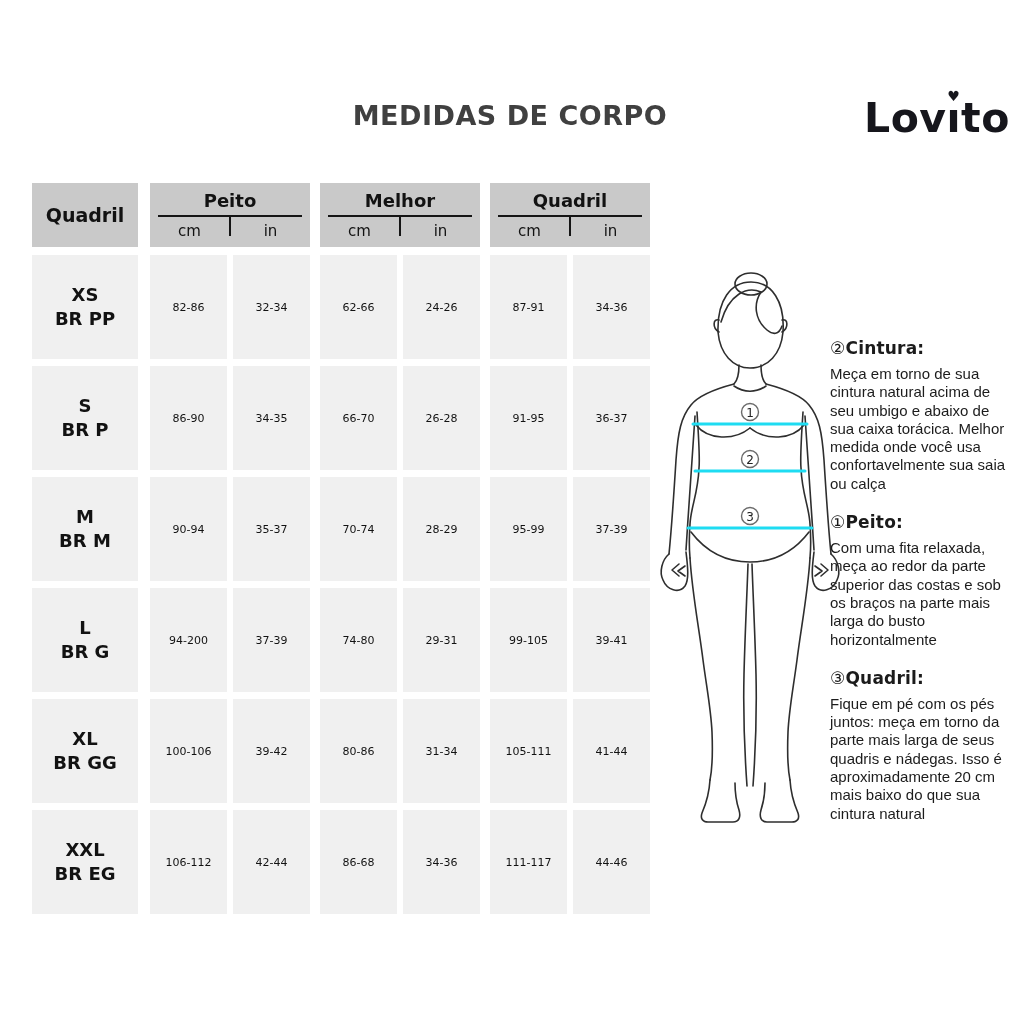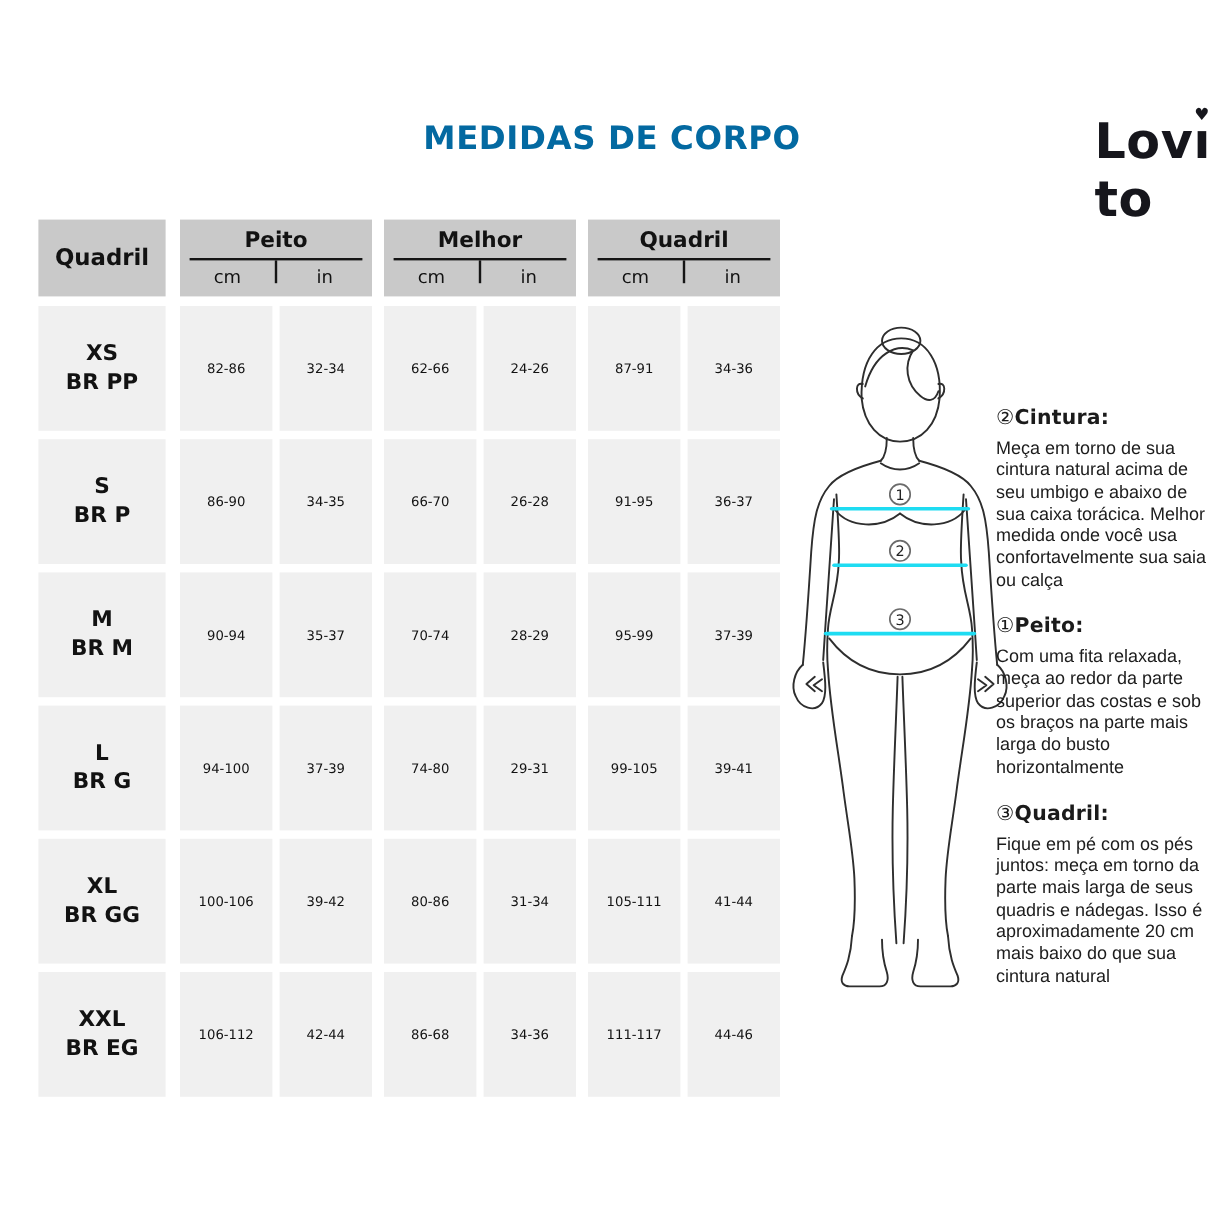--- a/index.html
+++ b/index.html
@@ -4,24 +4,24 @@
 <style>
   html,body{margin:0;padding:0}
   body{
     width:1024px;height:1024px;position:relative;overflow:hidden;
     background:#ffffff;color:#111;
     font-family:"DejaVu Sans", sans-serif;
   }
   
   .page-title{
     position:absolute;left:300px;top:100px;width:420px;margin:0;
-    text-align:center;font-size:27px;font-weight:bold;letter-spacing:.5px;color:#0369a1;
+    text-align:center;font-size:27px;font-weight:bold;letter-spacing:.5px;color:#404040;
   }
   .logo{
-    position:absolute;left:912px;top:94px;
+    position:absolute;left:864px;top:94px;
     font-size:41px;font-weight:bold;color:#16161c;letter-spacing:.5px;
   }
   .logo-i{position:relative;display:inline-block}
   .logo-i .heart{
     position:absolute;left:50%;top:-5px;transform:translateX(-50%);
     font-size:14px;line-height:1;
   }
   
   .size-table{position:absolute;left:32px;top:183px}
   .trow{display:flex;margin-bottom:7px}
@@ -138,21 +138,21 @@
     <div class="cell bodyc w-val val gap6">28-29</div>
     <div class="cell bodyc w-val val gap10">95-99</div>
     <div class="cell bodyc w-val val gap6">37-39</div>
   </div>
 
   <div class="trow">
     <div class="cell bodyc w-size size-cell">
       <div>L</div>
       <div>BR G</div>
     </div>
-    <div class="cell bodyc w-val val gap12">94-100</div>
+    <div class="cell bodyc w-val val gap12">94-200</div>
     <div class="cell bodyc w-val val gap6">37-39</div>
     <div class="cell bodyc w-val val gap10">74-80</div>
     <div class="cell bodyc w-val val gap6">29-31</div>
     <div class="cell bodyc w-val val gap10">99-105</div>
     <div class="cell bodyc w-val val gap6">39-41</div>
   </div>
 
   <div class="trow">
     <div class="cell bodyc w-size size-cell">
       <div>XL</div>

